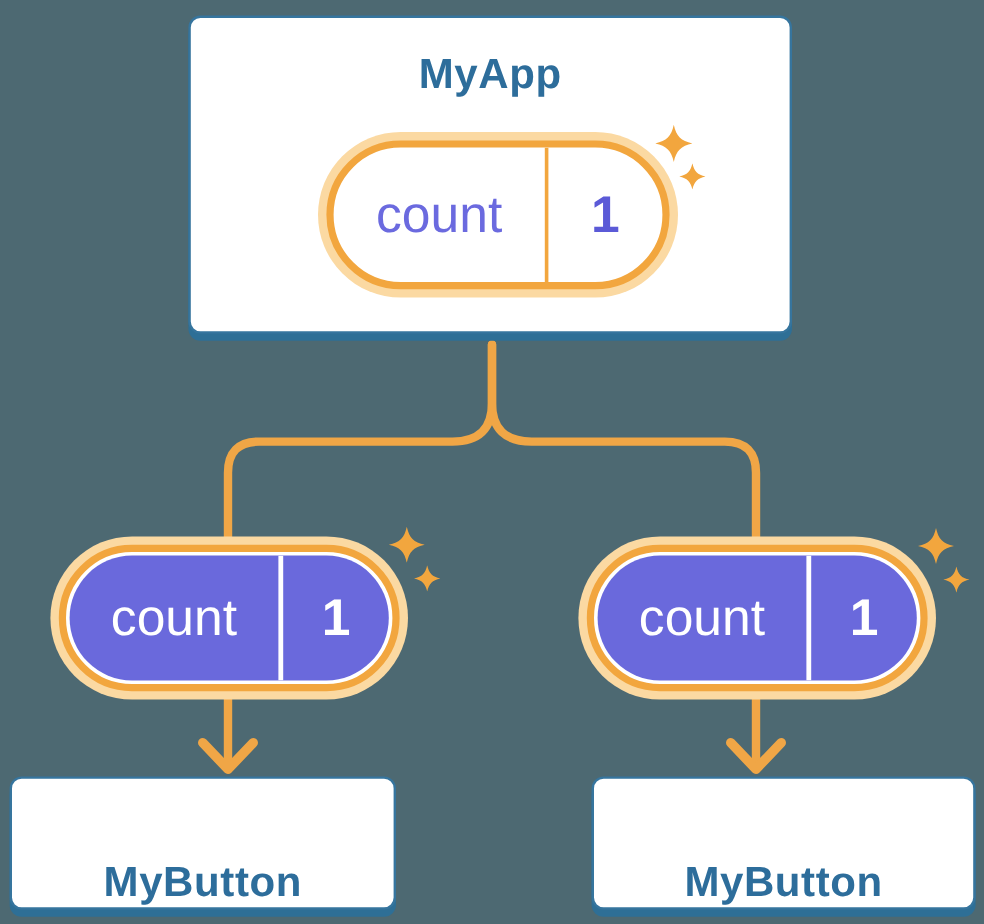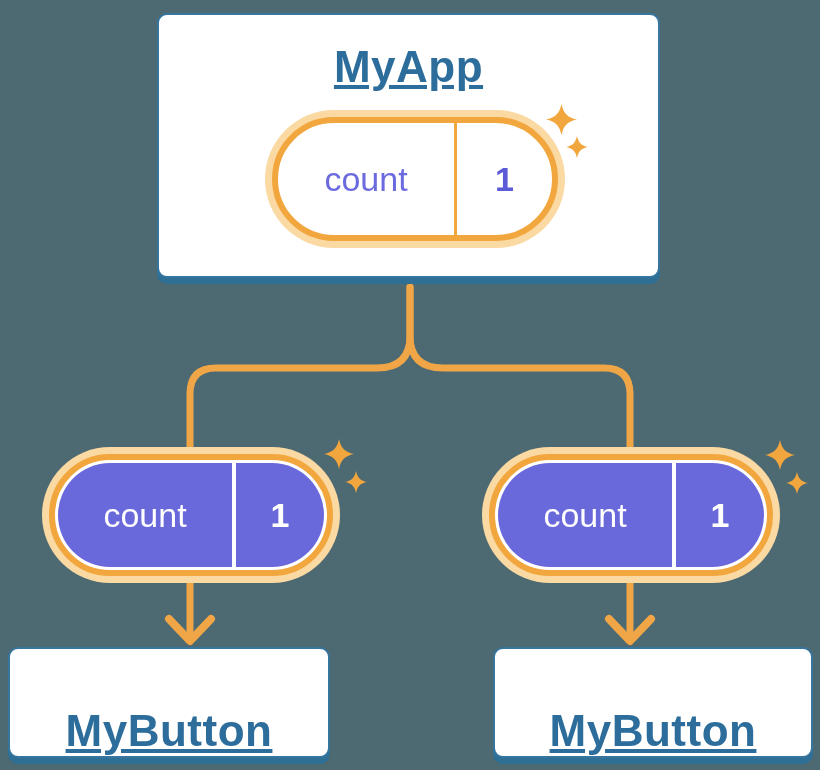--- a/index.html
+++ b/index.html
@@ -17,38 +17,38 @@
     position:absolute;background:#fff;box-sizing:border-box;
     border:2px solid var(--card-border,#36759E);border-radius:10px;
     box-shadow:0 6px 0 var(--card-shadow,#2E6F96);
     display:flex;flex-direction:column;align-items:center;z-index:2;
   }
   .card-root{left:157px;top:13px;width:503px;height:265px;}
   .card-child{justify-content:flex-end;}
   .card-child-left{left:8px;top:647px;width:322px;height:111px;}
   .card-child-right{left:493px;top:647px;width:320px;height:111px;}
   .card-title{
-    color:var(--card-text,#2D6D9B);font-size:44px;font-weight:700;letter-spacing:.5px;text-decoration:underline;
+    color:var(--card-text,#2D6D9B);font-size:35px;font-weight:700;letter-spacing:.5px;
   }
   .card-root .card-title{margin-top:27px;}
 
   .pill{
     position:absolute;z-index:3;display:flex;
     background:var(--orange-halo,#FBD9A2);border-radius:999px;padding:7px;
   }
   .pill-root{left:265px;top:110px;}
   .pill-left{left:42px;top:447px;}
   .pill-right{left:482px;top:447px;}
   .pill-body{
     border:6px solid var(--orange,#F2A63E);border-radius:999px;background:#fff;display:flex;
   }
   .pill--filled .pill-body{padding:3px;}
   .pill-inner{display:flex;border-radius:999px;overflow:hidden;}
   .pill--filled .pill-inner{background:var(--purple-fill,#6A69DC);}
-  .pill-cell{display:flex;align-items:center;justify-content:center;font-size:34px;}
+  .pill-cell{display:flex;align-items:center;justify-content:center;font-size:43px;}
   .pill--light .cell-label{
     width:176px;height:112px;border-right:3px solid var(--orange,#F2A63E);
     color:var(--purple-text,#6B6ADF);font-weight:400;
   }
   .pill--light .cell-value{width:95px;height:112px;color:var(--purple-value,#5B5AD7);font-weight:700;}
   .pill--filled .cell-label{
     width:174px;height:104px;border-right:4px solid #fff;color:#fff;font-weight:500;
   }
   .pill--filled .cell-value{width:88px;height:104px;color:#fff;font-weight:700;}
 

